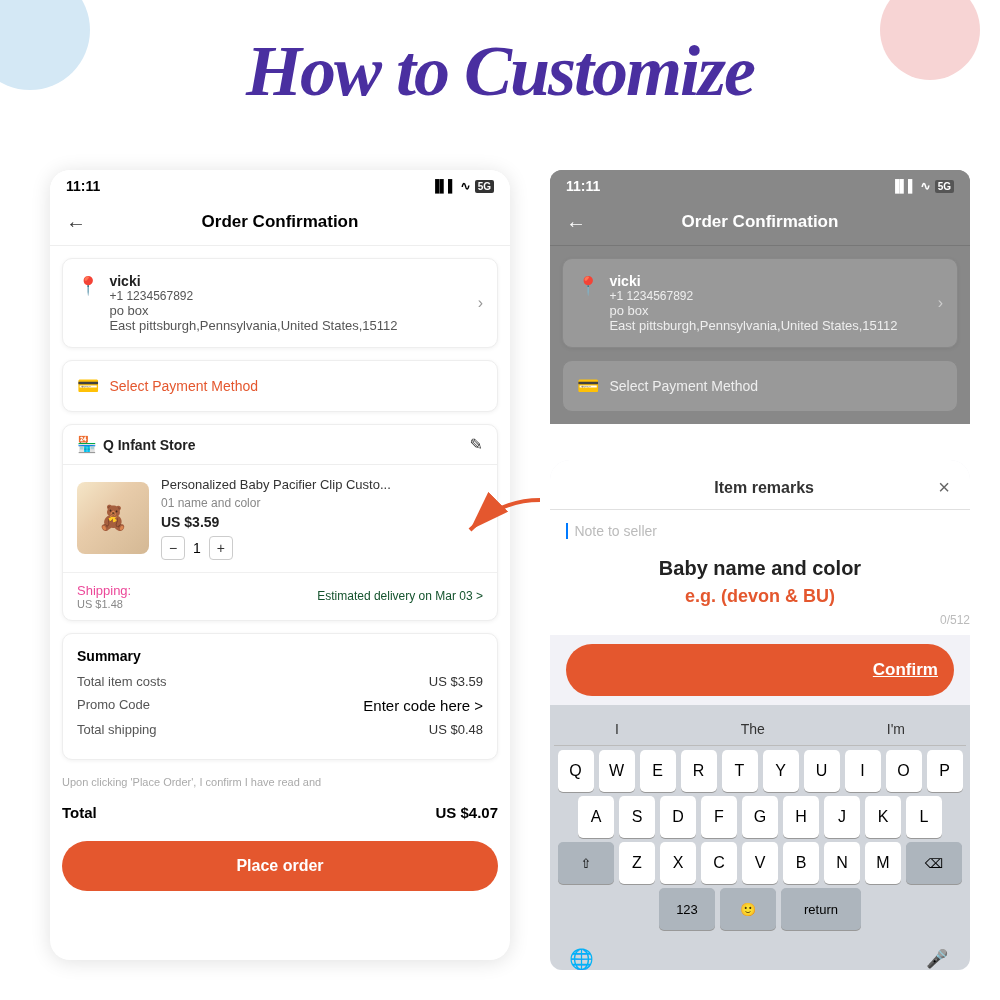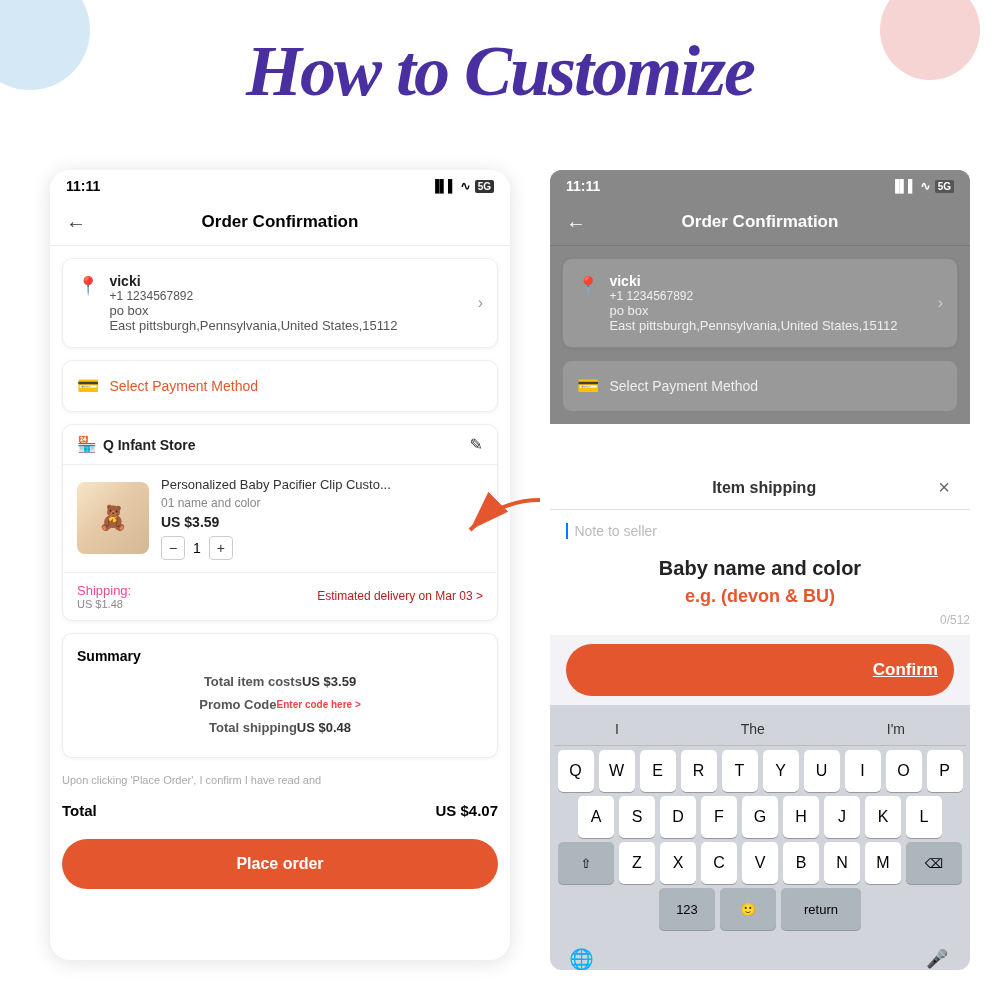--- a/index.html
+++ b/index.html
@@ -210,42 +210,41 @@
     .shipping-row {
       display: flex;
       justify-content: space-between;
       align-items: center;
       padding: 10px 14px;
       border-top: 1px solid #f0f0f0;
       font-size: 13px;
     }
     .shipping-label { font-weight: 400; color: #ec4899; }
     .shipping-sub { color: #888; font-size: 11px; }
-    .shipping-est { color: #b91c1c; font-size: 12px; }
+    .shipping-est { color: #14532d; font-size: 12px; }
 
     
     .summary-section {
       margin: 12px;
       padding: 14px;
       background: #fff;
       border-radius: 10px;
       border: 1px solid #eee;
       box-shadow: 0 1px 4px rgba(0,0,0,0.06);
     }
     .summary-title { font-weight: 700; font-size: 14px; margin-bottom: 10px; }
     .summary-row {
       display: flex;
-      justify-content: center;
+      justify-content: space-between;
       margin-bottom: 8px;
       font-size: 13px;
-      font-weight: bold;
     }
     .summary-label { color: #555; }
     .summary-value { color: #333; }
-    .summary-link { color: #ef4444; font-size: 10px; display: flex; align-items: center; gap: 2px; }
+    .summary-link { color: #000000; font-size: 15px; display: flex; align-items: center; gap: 2px; }
 
     .disclaimer {
       margin: 0 12px;
       font-size: 11px;
       color: #aaa;
       padding: 4px 0;
     }
 
     .total-row {
       display: flex;
@@ -597,21 +596,21 @@
       <span class="dark-text">Select Payment Method</span>
     </div>
 
     <div style="height: 12px; background: #888;"></div>
   </div>
 
   <div class="remarks-modal">
 
     <div class="modal-header">
       <div style="width:20px;"></div>
-      <span class="modal-title">Item shipping</span>
+      <span class="modal-title">Item remarks</span>
       <span class="modal-close">×</span>
     </div>
 
     <div class="note-area">
       <div>
         <span class="note-cursor"></span>
         <span class="note-placeholder">Note to seller</span>
       </div>
 
       <div class="instruction-overlay">

